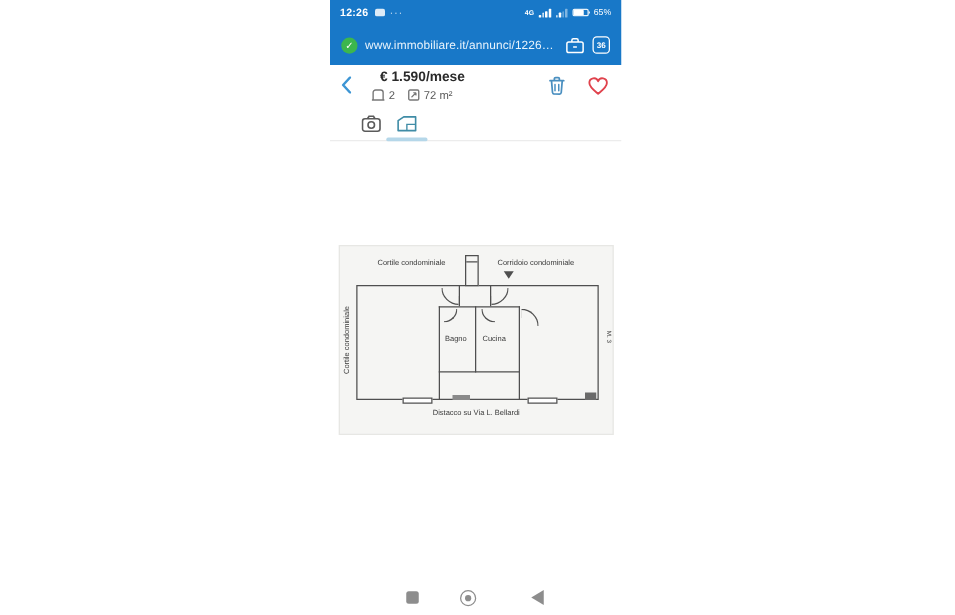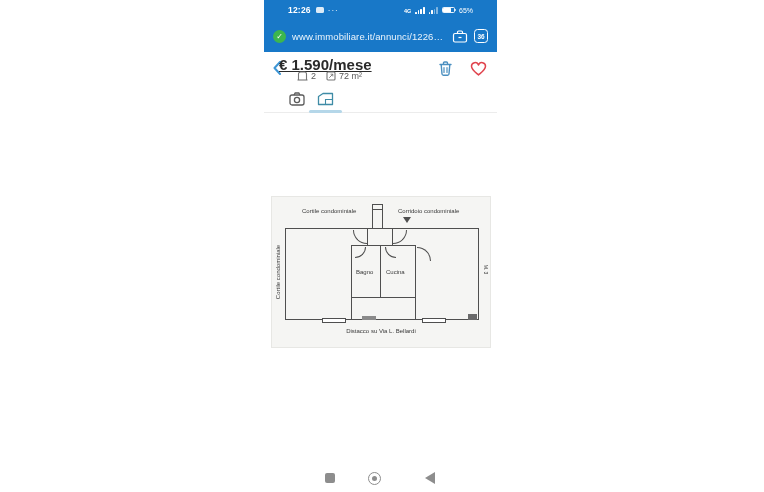--- a/index.html
+++ b/index.html
@@ -3,21 +3,21 @@
 <meta charset="utf-8">
 <style>
   * { box-sizing: border-box; margin: 0; padding: 0; }
   html,body { width:764px; height:492px; background:#fff; overflow:hidden;
     font-family:"Liberation Sans", sans-serif; }
   .canvas { position:relative; width:764px; height:492px; background:#fff; }
   .screen { position:absolute; left:264px; top:0; width:233px; height:492px; background:#fff; }
 
   
   .statusbar { position:absolute; top:0; left:0; right:0; height:20px; background:#1878c8;
-    display:flex; align-items:center; padding:0 24px; color:#fff; }
+    display:flex; align-items:center; padding:0 8px; color:#fff; }
   .sb-time { font-size:8.5px; font-weight:bold; letter-spacing:.2px; }
   .sb-noticon { width:8px; height:6px; background:rgba(255,255,255,.85); border-radius:1.5px; margin-left:5px; }
   .sb-more { font-size:8px; margin-left:4px; letter-spacing:1px; opacity:.9; }
   .sb-right { margin-left:auto; display:flex; align-items:flex-end; gap:4px; }
   .net-label { font-size:5.5px; font-weight:bold; align-self:flex-start; margin-top:2px; }
   .bars { display:flex; align-items:flex-end; gap:1px; }
   .bars i { display:block; width:1.6px; background:#fff; border-radius:.5px; }
   .bars i:nth-child(1){height:2.5px}.bars i:nth-child(2){height:4px}
   .bars i:nth-child(3){height:5.5px}.bars i:nth-child(4){height:7px}
   .bars.dim i:nth-child(3),.bars.dim i:nth-child(4){opacity:.45}
@@ -35,21 +35,21 @@
     display:flex; align-items:center; justify-content:center; color:#fff; font-size:8px; }
   .url-text { flex:1; color:#eaf4fc; font-size:9.5px; white-space:nowrap; overflow:hidden;
     text-overflow:ellipsis; letter-spacing:.1px; }
   .tabbox { width:14px; height:14px; border:1.3px solid #fff; border-radius:3.5px; flex:0 0 auto;
     display:flex; align-items:center; justify-content:center; color:#fff; font-size:6.5px; font-weight:bold; }
   .icon-svg { display:block; }
 
   
   .header { position:absolute; top:52px; left:0; right:0; height:34px; background:#fff; }
   .back { position:absolute; left:9px; top:9px; }
-  .price { position:absolute; left:15px; top:4px; font-size:15px; font-weight:bold; color:#2a2a2a;text-decoration:underline; }
+  .price { position:absolute; left:40px; top:4px; font-size:11px; font-weight:bold; color:#2a2a2a; }
   .meta { position:absolute; left:33px; top:19px; display:flex; align-items:center; gap:3px;
     font-size:9px; color:#5a5a5a; }
   .meta .gap { width:4px; }
   .actions { position:absolute; right:10px; top:8px; display:flex; gap:17px; align-items:center; }
 
   
   .tabsrow { position:absolute; top:86px; left:0; right:0; height:27px; background:#fff;
     border-bottom:1px solid #ececec; }
   .tab-photos { position:absolute; left:25px; top:6px; }
   .tab-plan { position:absolute; left:53px; top:6px; }

